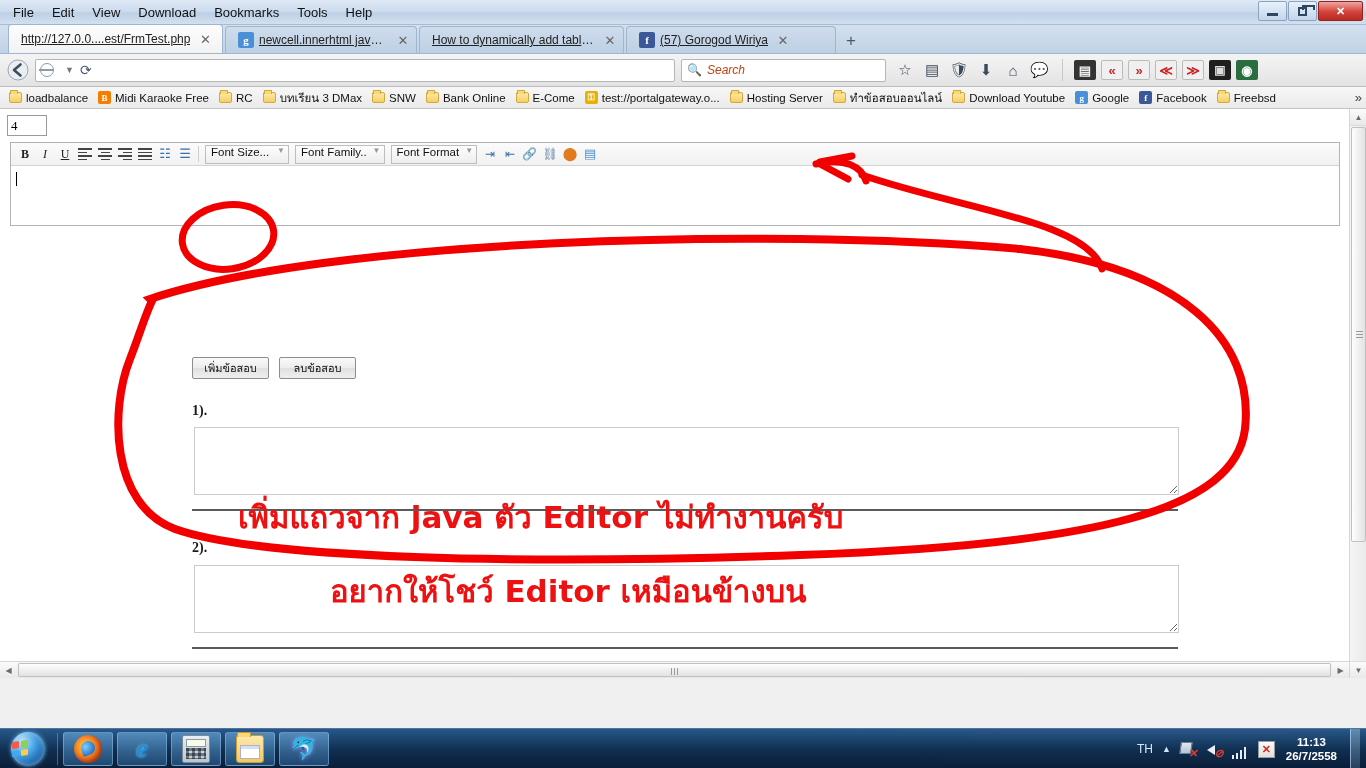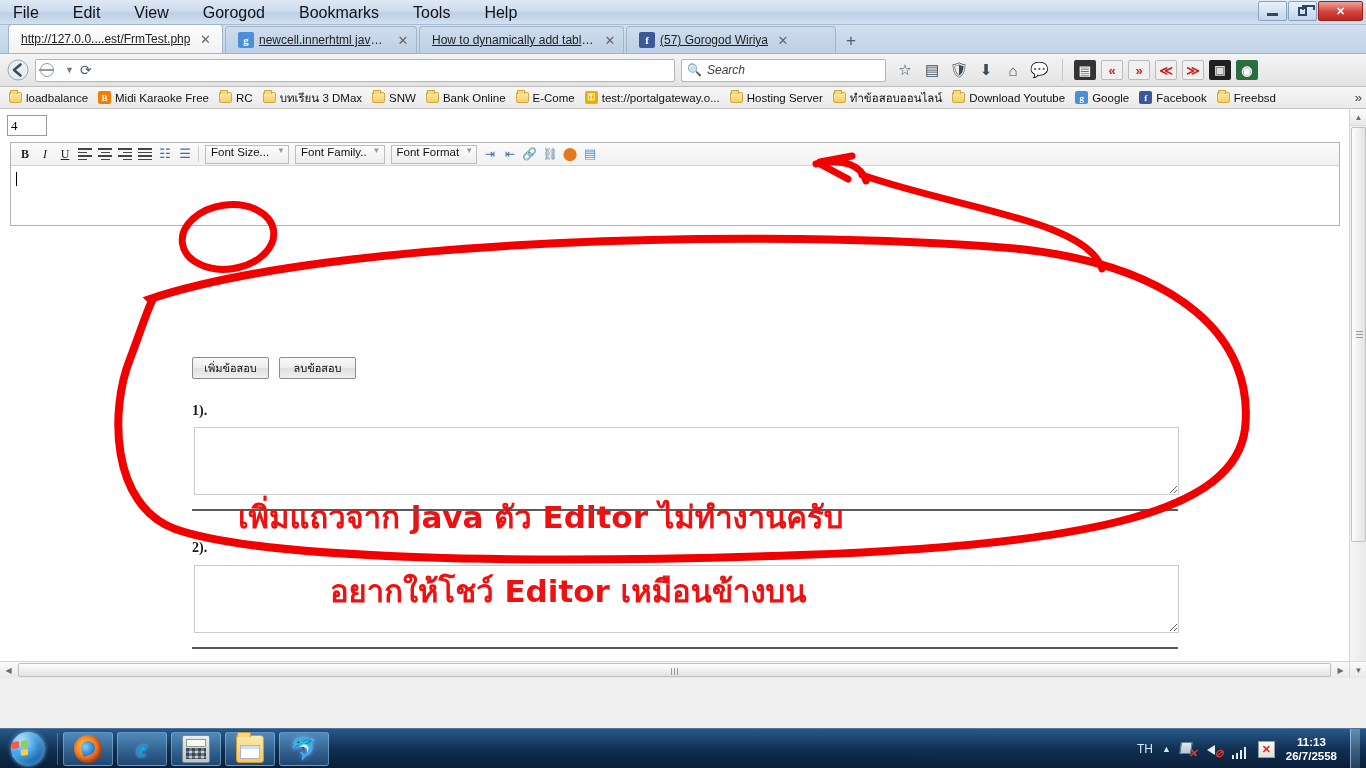--- a/index.html
+++ b/index.html
@@ -35,22 +35,22 @@
 
   
   .titlebar {
     position: relative;
     height: 25px;
     background: linear-gradient(to bottom, #dfe9f5 0%, #cddcee 45%, #bed0e6 55%, #d2e0f0 100%);
     border-bottom: 1px solid #a8bdd4;
   }
   .menubar {
     position: absolute; left: 4px; top: 4px;
-    display: flex; gap: 16px;
-    font-size: 16px; color: #111;
+    display: flex; gap: 0px;
+    font-size: 13px; color: #111;
   }
   .menu-item {
     padding: 1px 9px;
     white-space: nowrap;
     line-height: 16px;
   }
 
   .wincontrols {
     position: absolute; right: 3px; top: 1px;
     display: flex; align-items: center;
@@ -165,21 +165,21 @@
   .urlbar .reload { color:#4a5a6a; font-size: 14px; margin-right: 2px; }
 
   .searchbar {
     margin-left: 6px;
     width: 205px; height: 23px;
     background:#fff; border:1px solid #b5b5b5; border-radius: 2px;
     display:flex; align-items:center; padding: 0 5px;
     font-size: 12px;
   }
   .searchbar .mag { margin-right:5px; color:#3c4a58; font-size: 12px; }
-  .searchbar .ph { color:#404040; font-style: italic; }
+  .searchbar .ph { color:#c2410c; font-style: italic; }
 
   .navicons { display:flex; align-items:center; margin-left:8px; gap: 5px; }
   .navicon {
     width: 22px; height: 24px;
     display:flex; align-items:center; justify-content:center;
     font-size: 15px; color:#3b4a59;
   }
   .navsep { width:1px; height:22px; background:#c8c8c8; margin:0 6px; }
   .addonicon {
     width: 22px; height: 20px;
@@ -526,21 +526,21 @@
 <div id="screen">
   <div class="desktop"></div>
 
   <div class="browser">
 
     <div class="titlebar">
       <div class="menubar">
         <div class="menu-item"><span>File</span></div>
         <div class="menu-item"><span>Edit</span></div>
         <div class="menu-item"><span>View</span></div>
-        <div class="menu-item"><span>Gorogod</span></div>
+        <div class="menu-item"><span>Download</span></div>
         <div class="menu-item"><span>Bookmarks</span></div>
         <div class="menu-item"><span>Tools</span></div>
         <div class="menu-item"><span>Help</span></div>
       </div>
       <div class="wincontrols">
         <div class="wc">
             <span class="bar-min"></span>
           </div>
         <div class="wc">
             <span class="sq-restore"></span>

